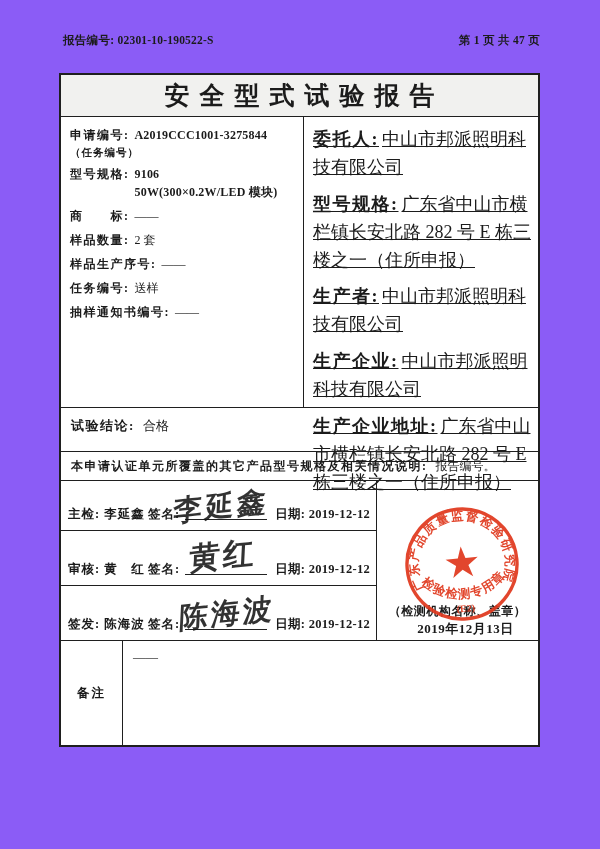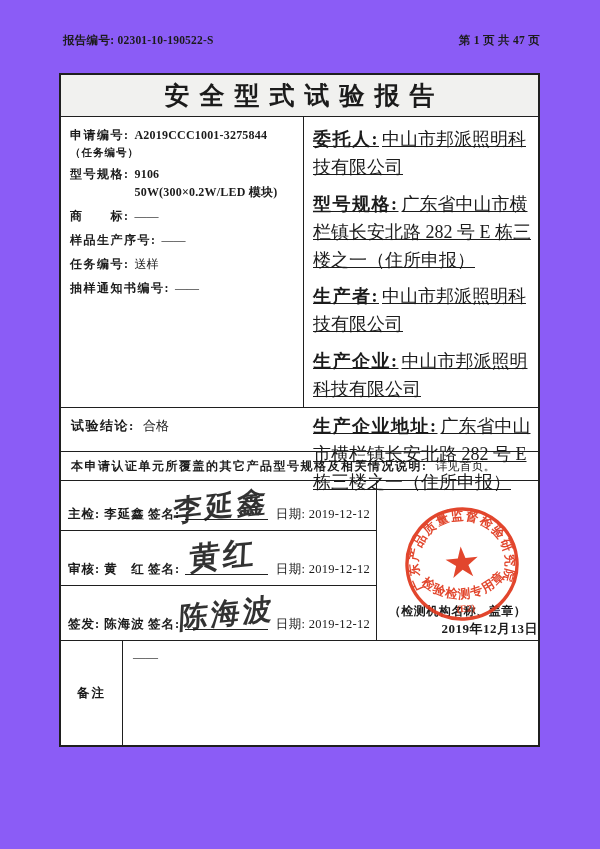--- a/index.html
+++ b/index.html
@@ -36,28 +36,28 @@
 
   .row-std  { height:60px; padding:9px 10px; font-size:12.5px; }
   .row-ccl  { height:44px; padding:9px 10px; font-size:13px; }
   .row-cov  { height:29px; padding:6px 10px; font-size:12px; white-space:nowrap; }
 
   .row-sign { height:160px; display:flex; }
   .sig-left { width:316px; display:flex; flex-direction:column; }
   .sig-row  { position:relative; display:flex; align-items:flex-end; padding:0 6px 7px 7px; font-size:12.5px; }
   .sig-row .who { font-weight:700; letter-spacing:1px; white-space:nowrap; }
   .sig-line { flex:1; border-bottom:1.4px solid #222; margin:0 8px 3px 5px; align-self:flex-end; height:2px; }
-  .sig-date { white-space:nowrap; font-weight:400; letter-spacing:.3px; }
+  .sig-date { white-space:nowrap; font-weight:700; letter-spacing:.3px; }
   .handwrite { position:absolute; font-family:"DejaVu Sans",sans-serif; font-weight:700; color:#161616;
                font-size:29px; letter-spacing:3px; transform:rotate(-6deg) skewX(-9deg); opacity:.88; pointer-events:none; }
 
   .stamp-cell { flex:1; position:relative; }
   .stamp-svg { position:absolute; left:14px; top:12px; opacity:.93; transform:rotate(-5deg); }
   .stamp-cap  { position:absolute; top:122px; left:0; right:0; text-align:center; font-size:12px; font-weight:600; letter-spacing:.5px; }
-  .stamp-date { position:absolute; top:139px; left:16px; right:0; text-align:right; font-size:13px; font-weight:700; letter-spacing:.5px; }
+  .stamp-date { position:absolute; top:139px; left:16px; right:0; text-align:center; font-size:13px; font-weight:700; letter-spacing:.5px; }
 
   .row-remark { flex:1; display:flex; }
   .remark-lbl { width:62px; display:flex; align-items:center; justify-content:center;
                 font-size:12.5px; font-weight:700; letter-spacing:2px; }
   .remark-val { flex:1; padding:9px 10px; font-size:12.5px; }
 </style>
 </head>
 <body>
 
 <div class="page">
@@ -88,20 +88,24 @@
           <span class="val num">
             <span>9106</span><br>
             <span>50W(300×0.2W/LED 模块)</span>
           </span>
         </div>
         <div class="fld">
           <span class="lbl">商　　标:</span>
           <span class="val">——</span>
         </div>
         <div class="fld">
+          <span class="lbl">样品数量:</span>
+          <span class="val">2 套</span>
+        </div>
+        <div class="fld">
           <span class="lbl">样品生产序号:</span>
           <span class="val">——</span>
         </div>
         <div class="fld">
           <span class="lbl">任务编号:</span>
           <span class="val">送样</span>
         </div>
         <div class="fld">
           <span class="lbl">抽样通知书编号:</span>
           <span class="val">——</span>
@@ -127,21 +131,21 @@
     </div>
 
 
     <div class="row-ccl bb">
       <span class="lbl">试验结论:</span>
       <span>合格</span>
     </div>
 
     <div class="row-cov bb">
       <span class="lbl">本申请认证单元所覆盖的其它产品型号规格及相关情况说明:</span>
-      <span>详见首页。</span>
+      <span>报告编号。</span>
     </div>
 
     <div class="row-sign bb">
       <div class="sig-left br">
 
         <div class="sig-row bb" style="height:50px;">
           <span class="handwrite" style="left:112px; bottom:3px;">李延鑫</span>
           <span class="who">主检: 李延鑫</span>&nbsp;
           <span class="who">签名:</span>
           <span class="sig-line"></span>

